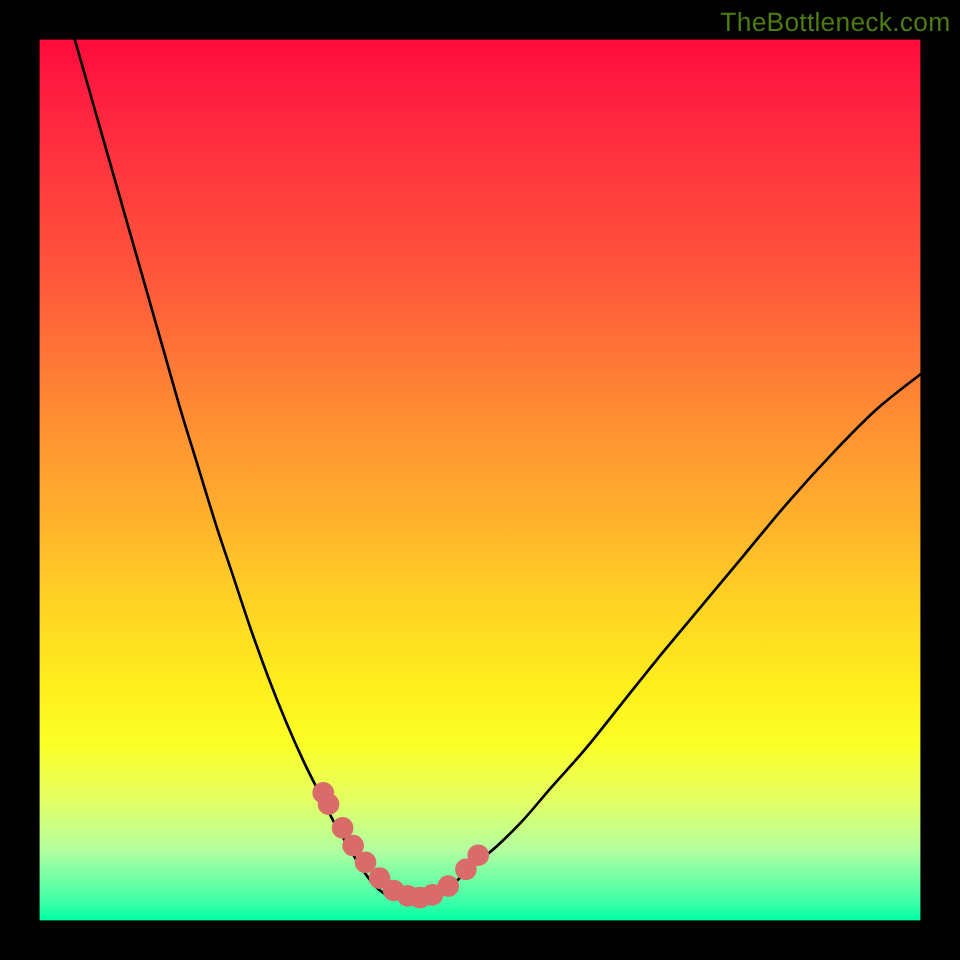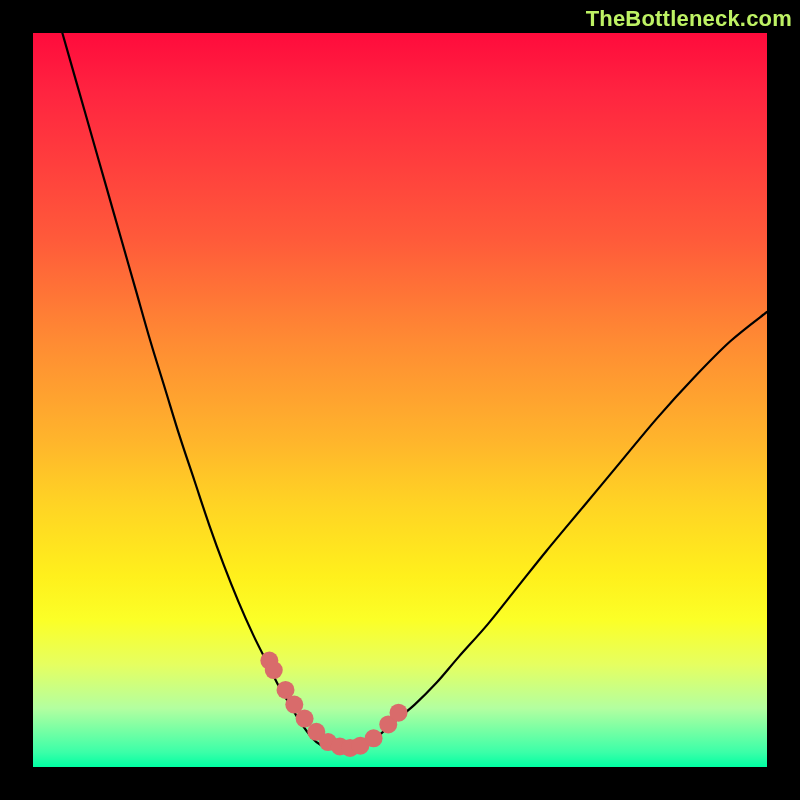--- a/index.html
+++ b/index.html
@@ -37,23 +37,23 @@
       #e6ff60 86%,
       #b3ffa0 92%,
       #3bffa8 98%,
       #00ffa3 100%
     );
   }
   .watermark {
     position: absolute;
     top: 6px;
     right: 8px;
-    color: #bef264;
+    color: #4d7c0f;
     font-size: 22px;
-    font-weight: 700;
+    font-weight: 400;
     letter-spacing: 0.2px;
     user-select: none;
   }
   svg.curves {
     position: absolute;
     left: 0; top: 0;
     width: 734px; height: 734px;
     overflow: visible;
   }
 </style>

